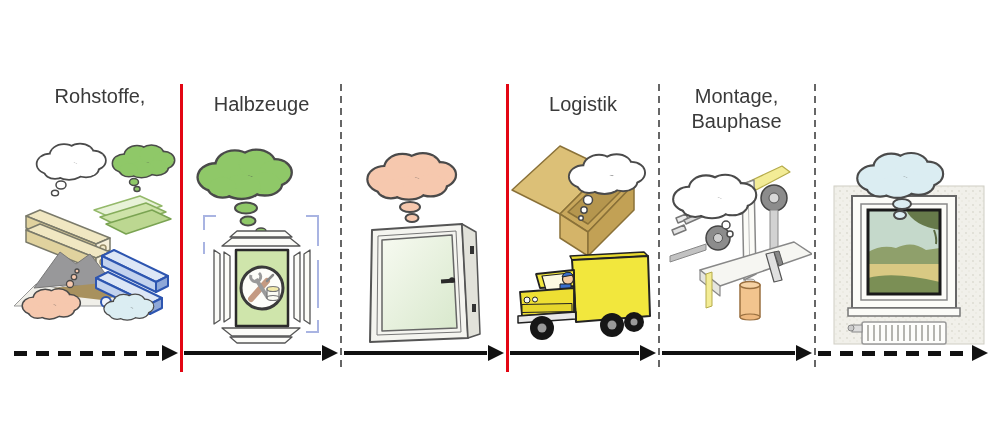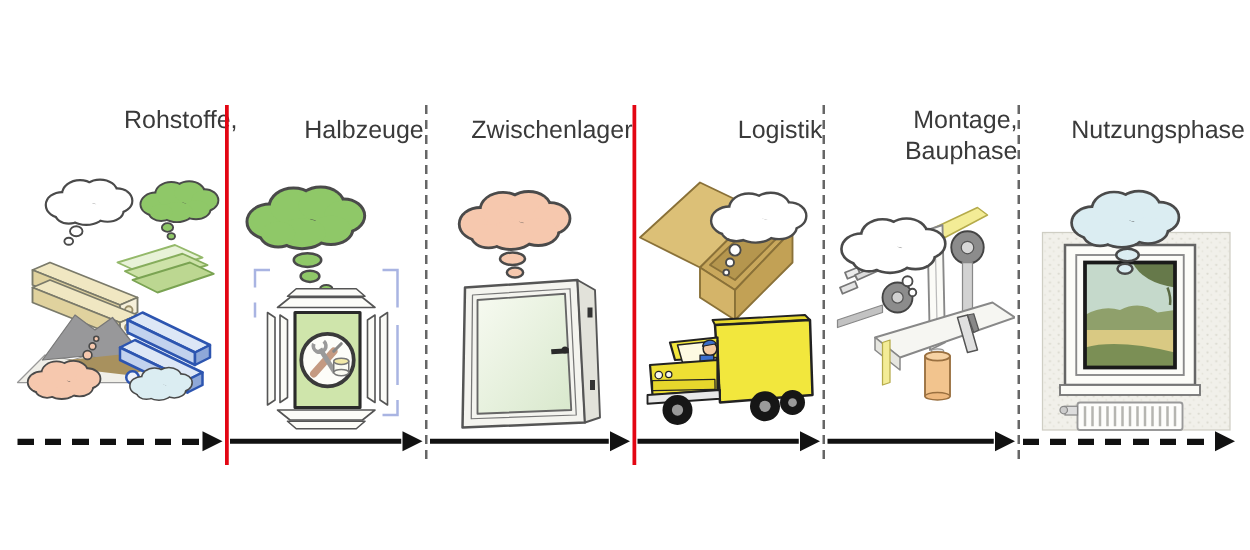--- a/index.html
+++ b/index.html
@@ -1,19 +1,19 @@
 <!DOCTYPE html>
 <html><head>
 <meta charset="utf-8">
 <style>
   html,body{margin:0;padding:0;background:#fff;}
   #canvas{position:relative;width:1000px;height:440px;background:#fff;overflow:hidden;
           font-family:"Liberation Sans",sans-serif;}
   .phase-title{position:absolute;color:#3a3a3a;font-size:20px;line-height:25px;
-               text-align:right;white-space:nowrap;}
+               text-align:center;white-space:nowrap;}
   .phase-title span{display:block;}
   .divider{position:absolute;top:84px;height:288px;}
   .divider.red{width:3px;background:#e30613;}
   .divider.gray{width:2px;background:repeating-linear-gradient(180deg,#666 0 7px,transparent 7px 12px);}
   .seg{position:absolute;top:345px;height:16px;display:flex;align-items:center;}
   .seg .line{flex:1;height:4px;background:#111;}
   .seg.dashed .line{height:5px;background:repeating-linear-gradient(90deg,#111 0 13px,transparent 13px 22px);}
   .seg .head{width:0;height:0;border-left:16px solid #111;border-top:8px solid transparent;
              border-bottom:8px solid transparent;margin-left:1px;}
   .illus{position:absolute;}
@@ -59,32 +59,26 @@
 </svg>
 
 <div id="canvas">
 
   <div class="phase-title" style="left:10px;top:84px;width:180px">
     <span>Rohstoffe,</span>
   </div>
   <div class="phase-title" style="left:184px;top:92px;width:155px">
     <span>Halbzeuge</span>
   </div>
-  <div class="phase-title" style="left:341px;top:92px;width:165px">
-    <span>Zwischenlager</span>
-  </div>
   <div class="phase-title" style="left:659px;top:84px;width:155px">
     <span>Montage,</span>
     <span>Bauphase</span>
   </div>
   <div class="phase-title" style="left:508px;top:92px;width:150px">
     <span>Logistik</span>
-  </div>
-  <div class="phase-title" style="left:816px;top:92px;width:180px">
-    <span>Nutzungsphase</span>
   </div>
 
   <div class="divider red" style="left:180px"></div>
   <div class="divider gray" style="left:340px"></div>
   <div class="divider red" style="left:506px"></div>
   <div class="divider gray" style="left:658px"></div>
   <div class="divider gray" style="left:814px"></div>
 
   <div class="seg dashed" style="left:14px;width:164px">
       <div class="line"></div>

